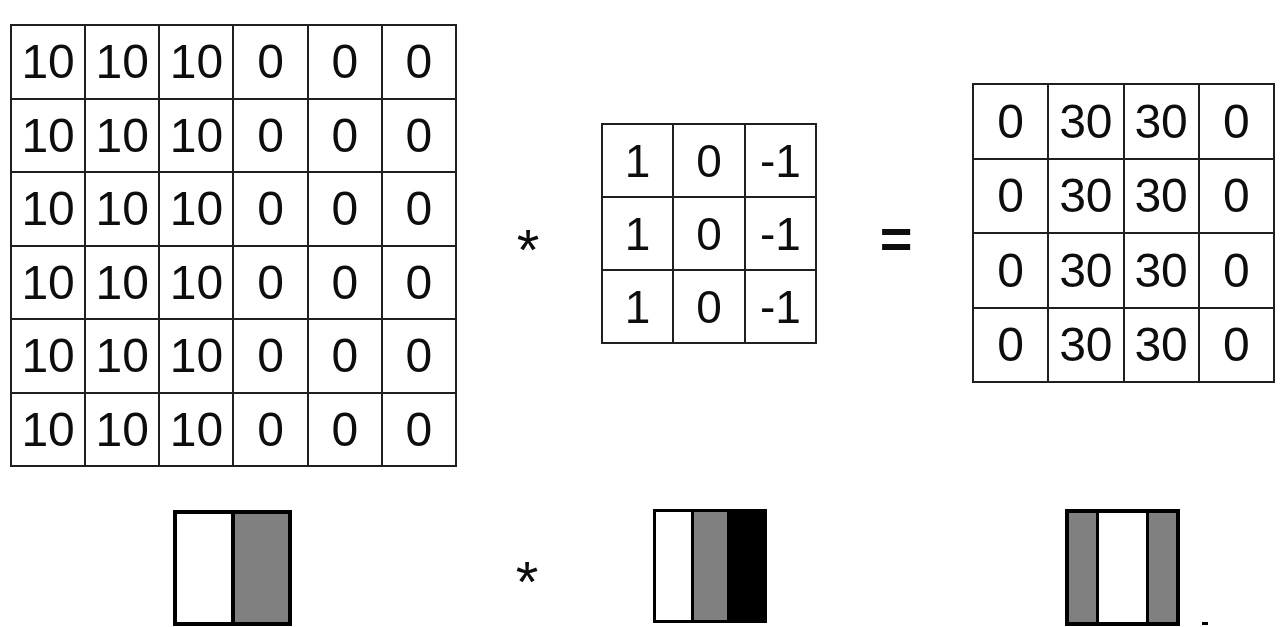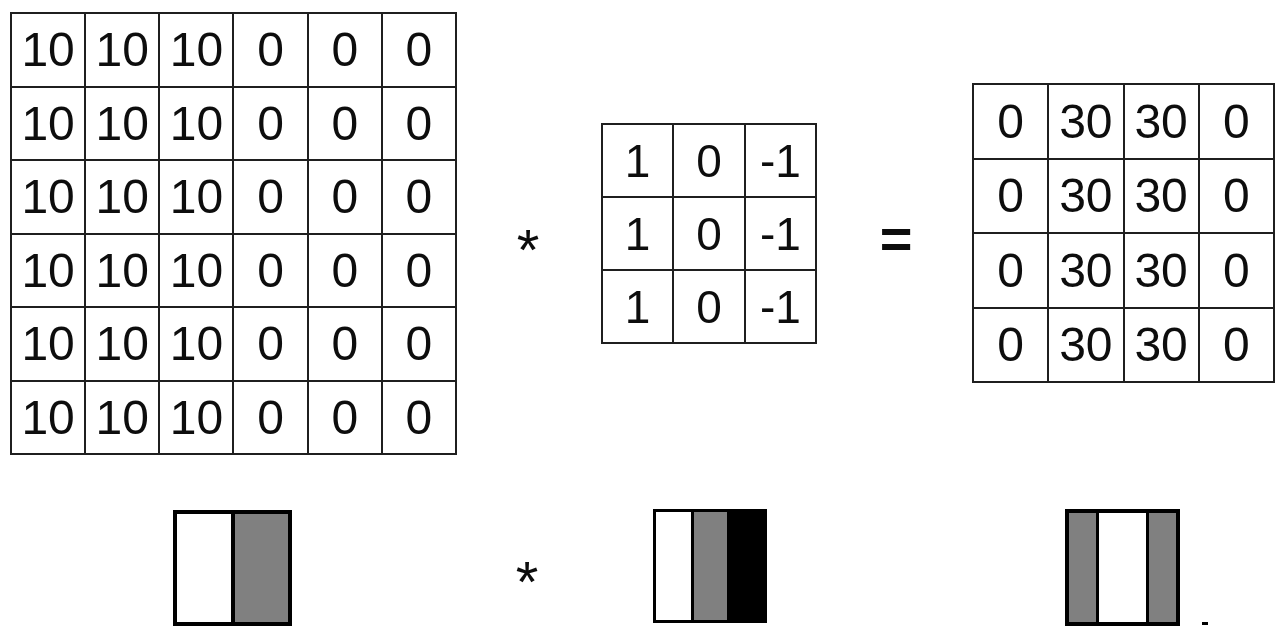--- a/index.html
+++ b/index.html
@@ -24,21 +24,21 @@
     gap: 2px;
     box-sizing: border-box;
   }
   .matrix .cell {
     background: #ffffff;
     display: flex;
     align-items: center;
     justify-content: center;
     color: #0d0d0d;
   }
-  #input-matrix  { left: 10px;  top: 12px;  width: 447px; height: 443px; }
+  #input-matrix  { left: 10px;  top: 24px;  width: 447px; height: 443px; }
   #input-matrix .cell  { font-size: 48px; }
   #kernel-matrix { left: 601px; top: 123px; width: 216px; height: 221px; }
   #kernel-matrix .cell { font-size: 46px; }
   #output-matrix { left: 972px; top: 83px;  width: 303px; height: 300px; }
   #output-matrix .cell { font-size: 48px; }
 
   .op {
     position: absolute;
     width: 64px;
     height: 64px;

